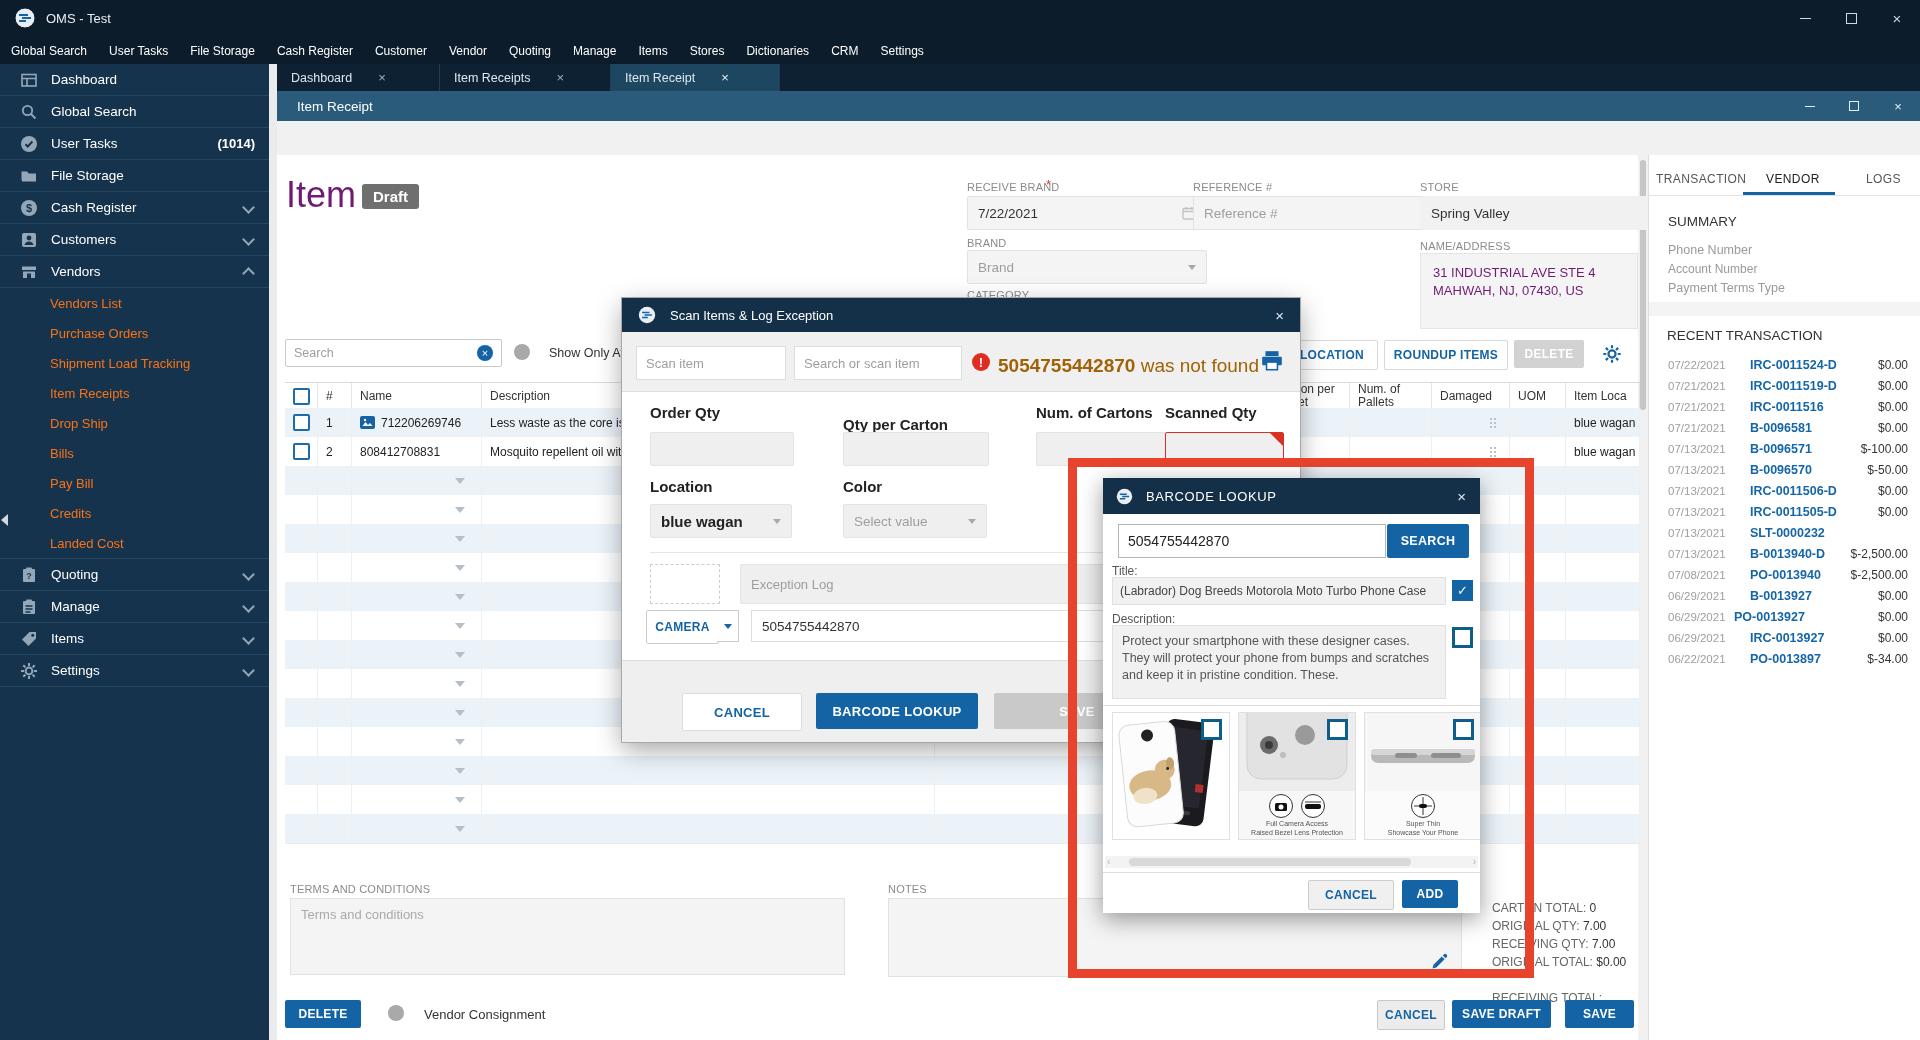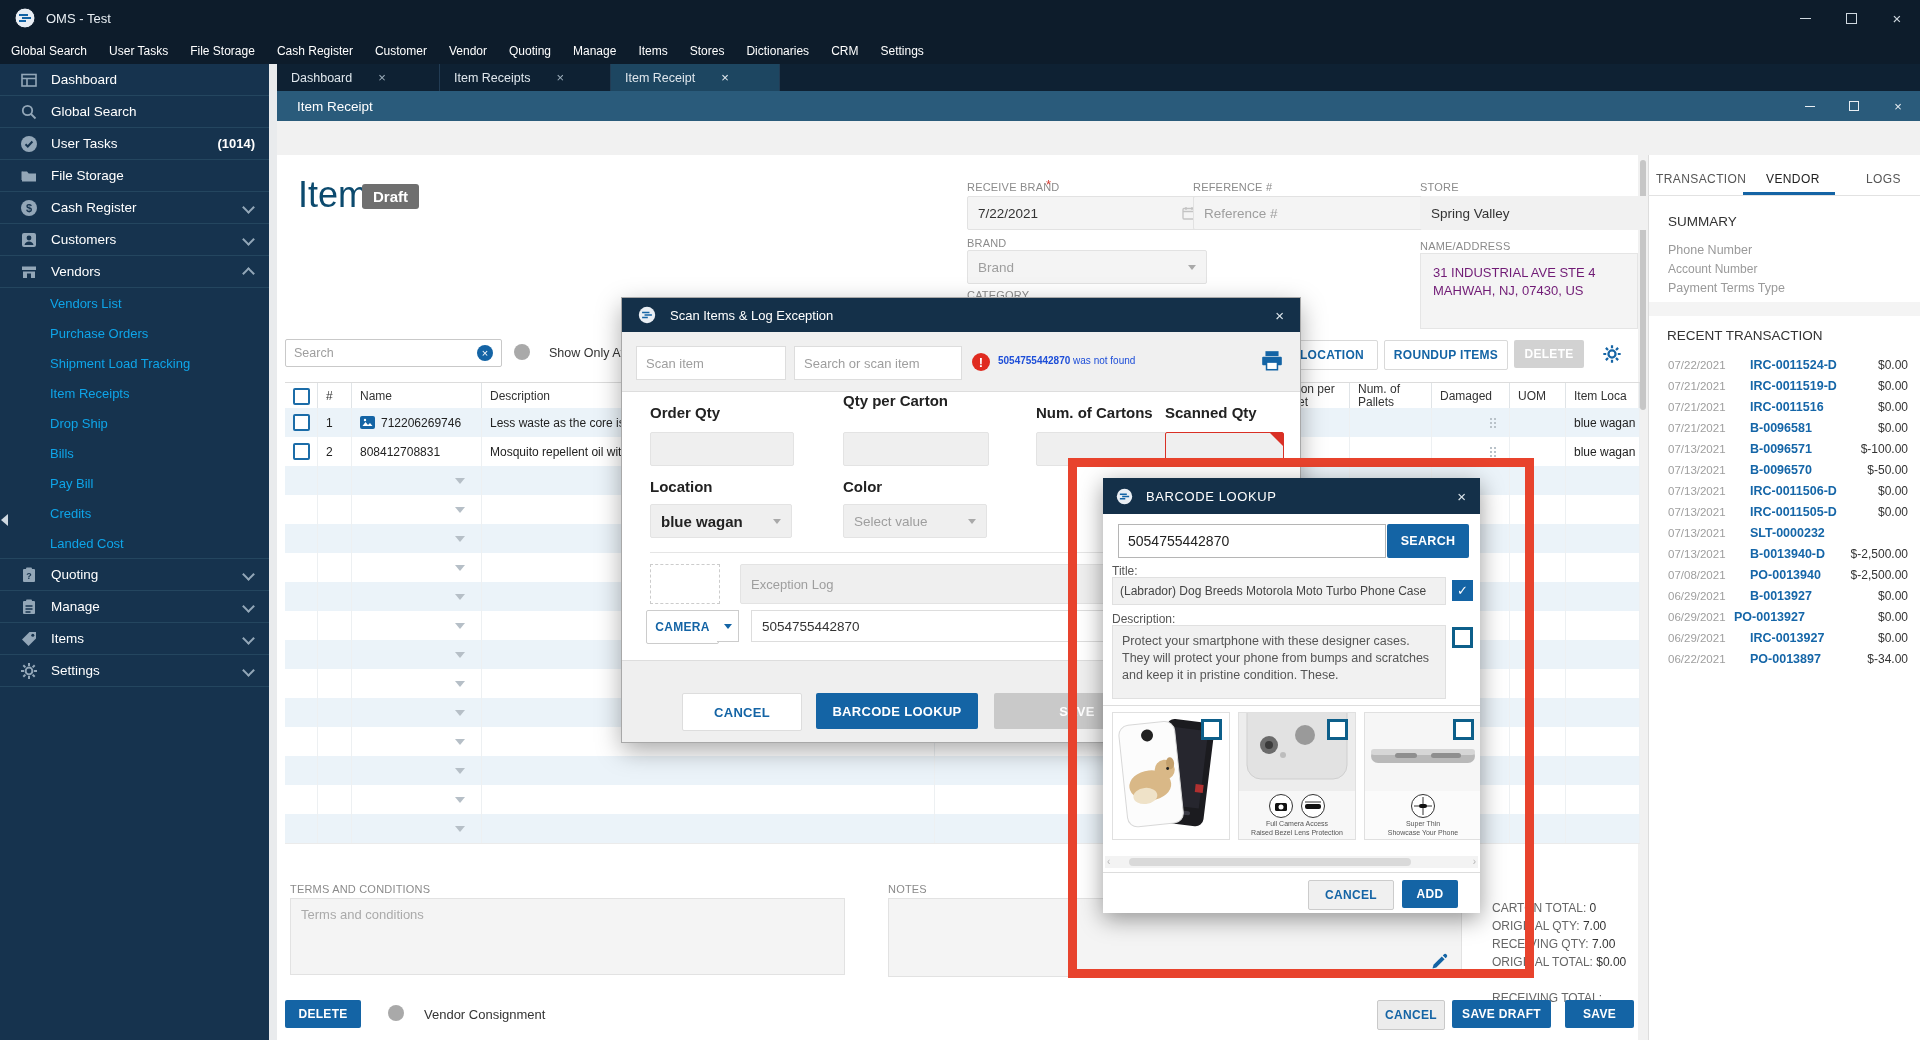--- a/index.html
+++ b/index.html
@@ -8,21 +8,21 @@
   .ab{position:absolute;}
   .flex{display:flex;align-items:center;}
   
   .titlebar{left:0;top:0;width:1920px;height:37px;background:#0d1c2b;color:#e8eef3;}
   .menubar{left:0;top:37px;width:1920px;height:27px;background:#0d1c2b;color:#fff;font-size:12px;}
   .menubar span{padding:0 11px;cursor:default;}
   .winbtn{width:46px;height:37px;display:flex;align-items:center;justify-content:center;color:#cfd8df;font-size:15px;}
   
   .sidebar{left:0;top:64px;width:269px;height:976px;background:#16334e;color:#fff;}
   .side-item{height:31px;display:flex;align-items:center;padding-left:20px;border-bottom:1px solid #24465f;font-size:13.5px;}
-  .side-sub{height:30px;display:flex;align-items:center;padding-left:50px;font-size:13px;color:#0ea5e9;}
+  .side-sub{height:30px;display:flex;align-items:center;padding-left:50px;font-size:13px;color:#f97316;}
   .side-item .ic{width:18px;height:18px;margin-right:13px;color:#93a7b8;flex:none;}
   .badge1014{margin-left:auto;margin-right:14px;font-weight:bold;font-size:13px;}
   .chev{width:7px;height:7px;border-right:2px solid #93a7b8;border-bottom:2px solid #93a7b8;margin-left:auto;margin-right:16px;transform:rotate(45deg);}
   .chev.up{transform:rotate(-135deg);margin-top:4px;}
   
   .tabbar{left:277px;top:64px;width:1643px;height:27px;background:#0e2133;display:flex;}
   .tab{height:27px;display:flex;align-items:center;padding:0 10px 0 14px;color:#dfe7ed;font-size:12.5px;border-right:1px solid #223c54;}
   .tab .x{margin-left:26px;color:#9fb0bd;font-size:13px;}
   .tab.active{background:#1d4661;}
   .docheader{left:277px;top:91px;width:1643px;height:30px;background:#2a5b7b;color:#fff;font-size:13.5px;}
@@ -32,21 +32,21 @@
   .tlabel{font-size:12px;color:#333;}
   .tsel{background:#fff;border:1px solid #c8c8c8;height:25px;display:flex;align-items:center;padding:0 8px;font-size:12.5px;color:#333;}
   .caret{width:0;height:0;border-left:4px solid transparent;border-right:4px solid transparent;border-top:5px solid #a9a9a9;margin-left:auto;}
   
   .content{left:277px;top:155px;width:1361px;height:885px;background:#fff;}
   .vscroll{left:1638px;top:155px;width:10px;height:885px;background:#f1f1f1;}
   .vthumb{left:1640px;top:160px;width:6px;height:250px;background:#c6c6c6;border-radius:3px;}
   .lbl{font-size:11px;color:#8b8b8b;letter-spacing:.2px;}
   .ginput{background:#f4f4f4;border:1px solid #e2e2e2;border-radius:2px;font-size:13.5px;color:#333;display:flex;align-items:center;padding:0 10px;}
   .ph{color:#9e9e9e;}
-  .h1{font-size:36px;color:#0c4a6e;margin-left:12px;}
+  .h1{font-size:36px;color:#701a75;}
   .draft{background:#6f6f6f;color:#fff;font-size:15px;font-weight:bold;padding:4px 11px;border-radius:3px;}
   .btn{display:flex;align-items:center;justify-content:center;font-size:12px;font-weight:bold;border-radius:2px;letter-spacing:.3px;}
   .btn-blue{background:#1464a5;color:#fff;}
   .btn-ghost{background:#fff;color:#1464a5;border:1px solid #d9d9d9;}
   .btn-gray{background:#d2d2d2;color:#fff;}
   .btn-lite{background:#ececec;color:#1464a5;border:1px solid #c9c9c9;}
   .cbx{width:17px;height:17px;border:2px solid #1b6ca8;border-radius:2px;background:#fff;box-sizing:border-box;}
   .tog{width:28px;height:13px;background:#d6d6d6;border-radius:7px;position:relative;}
   .tog:before{content:"";position:absolute;left:0;top:-2px;width:16px;height:16px;border-radius:50%;background:#a9a9a9;}
   
@@ -715,33 +715,33 @@
     <span style="margin-left:auto;margin-right:16px;color:#dfe7ed;font-size:15px">×</span>
   </div>
   <div class="ab z11" style="left:622px;top:332px;width:678px;height:60px;background:#f0f0f0;border-bottom:1px solid #ddd;box-sizing:border-box"></div>
   <div class="ab z11 flex" style="left:636px;top:346px;width:150px;height:34px;background:#fff;border:1px solid #ddd;padding:0 9px;box-sizing:border-box;font-size:13px">
       <span class="ph">Scan item</span>
     </div>
   <div class="ab z11 flex" style="left:794px;top:346px;width:168px;height:34px;background:#fff;border:1px solid #ddd;padding:0 9px;box-sizing:border-box;font-size:13px">
       <span class="ph">Search or scan item</span>
     </div>
   <span class="ab z11 err-badge" style="left:972px;top:353px">!</span>
-  <span class="ab z11" style="left:998px;top:355px;font-size:10px;color:#1d4ed8">
+  <span class="ab z11" style="left:998px;top:355px;font-size:19px;color:#a16207">
     <b>5054755442870</b><span> was not found</span>
   </span>
   <span class="ab z11" style="left:1260px;top:350px">
       <svg width="24" height="22" viewBox="0 0 22 20">
         <rect x="5" y="1" width="12" height="4.5" fill="#1464a5"></rect>
         <rect x="2" y="6" width="18" height="8" rx="1" fill="#1464a5"></rect>
         <rect x="6" y="11" width="10" height="7" fill="#fff" stroke="#1464a5" stroke-width="1.4"></rect>
       </svg>
     </span>
 
   <span class="ab z11 blbl" style="left:650px;top:404px">Order Qty</span>
-  <span class="ab z11 blbl" style="left:843px;top:392px">Qty per Carton</span>
+  <span class="ab z11 blbl" style="left:843px;top:416px">Qty per Carton</span>
   <span class="ab z11 blbl" style="left:1036px;top:404px">Num. of Cartons</span>
   <span class="ab z11 blbl" style="left:1165px;top:404px">Scanned Qty</span>
   <div class="ab z11 minput" style="left:650px;top:432px;width:142px;height:32px"></div>
   <div class="ab z11 minput" style="left:843px;top:432px;width:144px;height:32px"></div>
   <div class="ab z11 minput" style="left:1036px;top:432px;width:144px;height:32px"></div>
   <div class="ab z11 minput" style="left:1165px;top:432px;width:117px;height:32px;border:1.5px solid #d93025">
     <span class="ab" style="right:0;top:0;border-left:13px solid transparent;border-top:13px solid #d93025"></span>
   </div>
 
   <span class="ab z11 blbl" style="left:650px;top:478px">Location</span>

